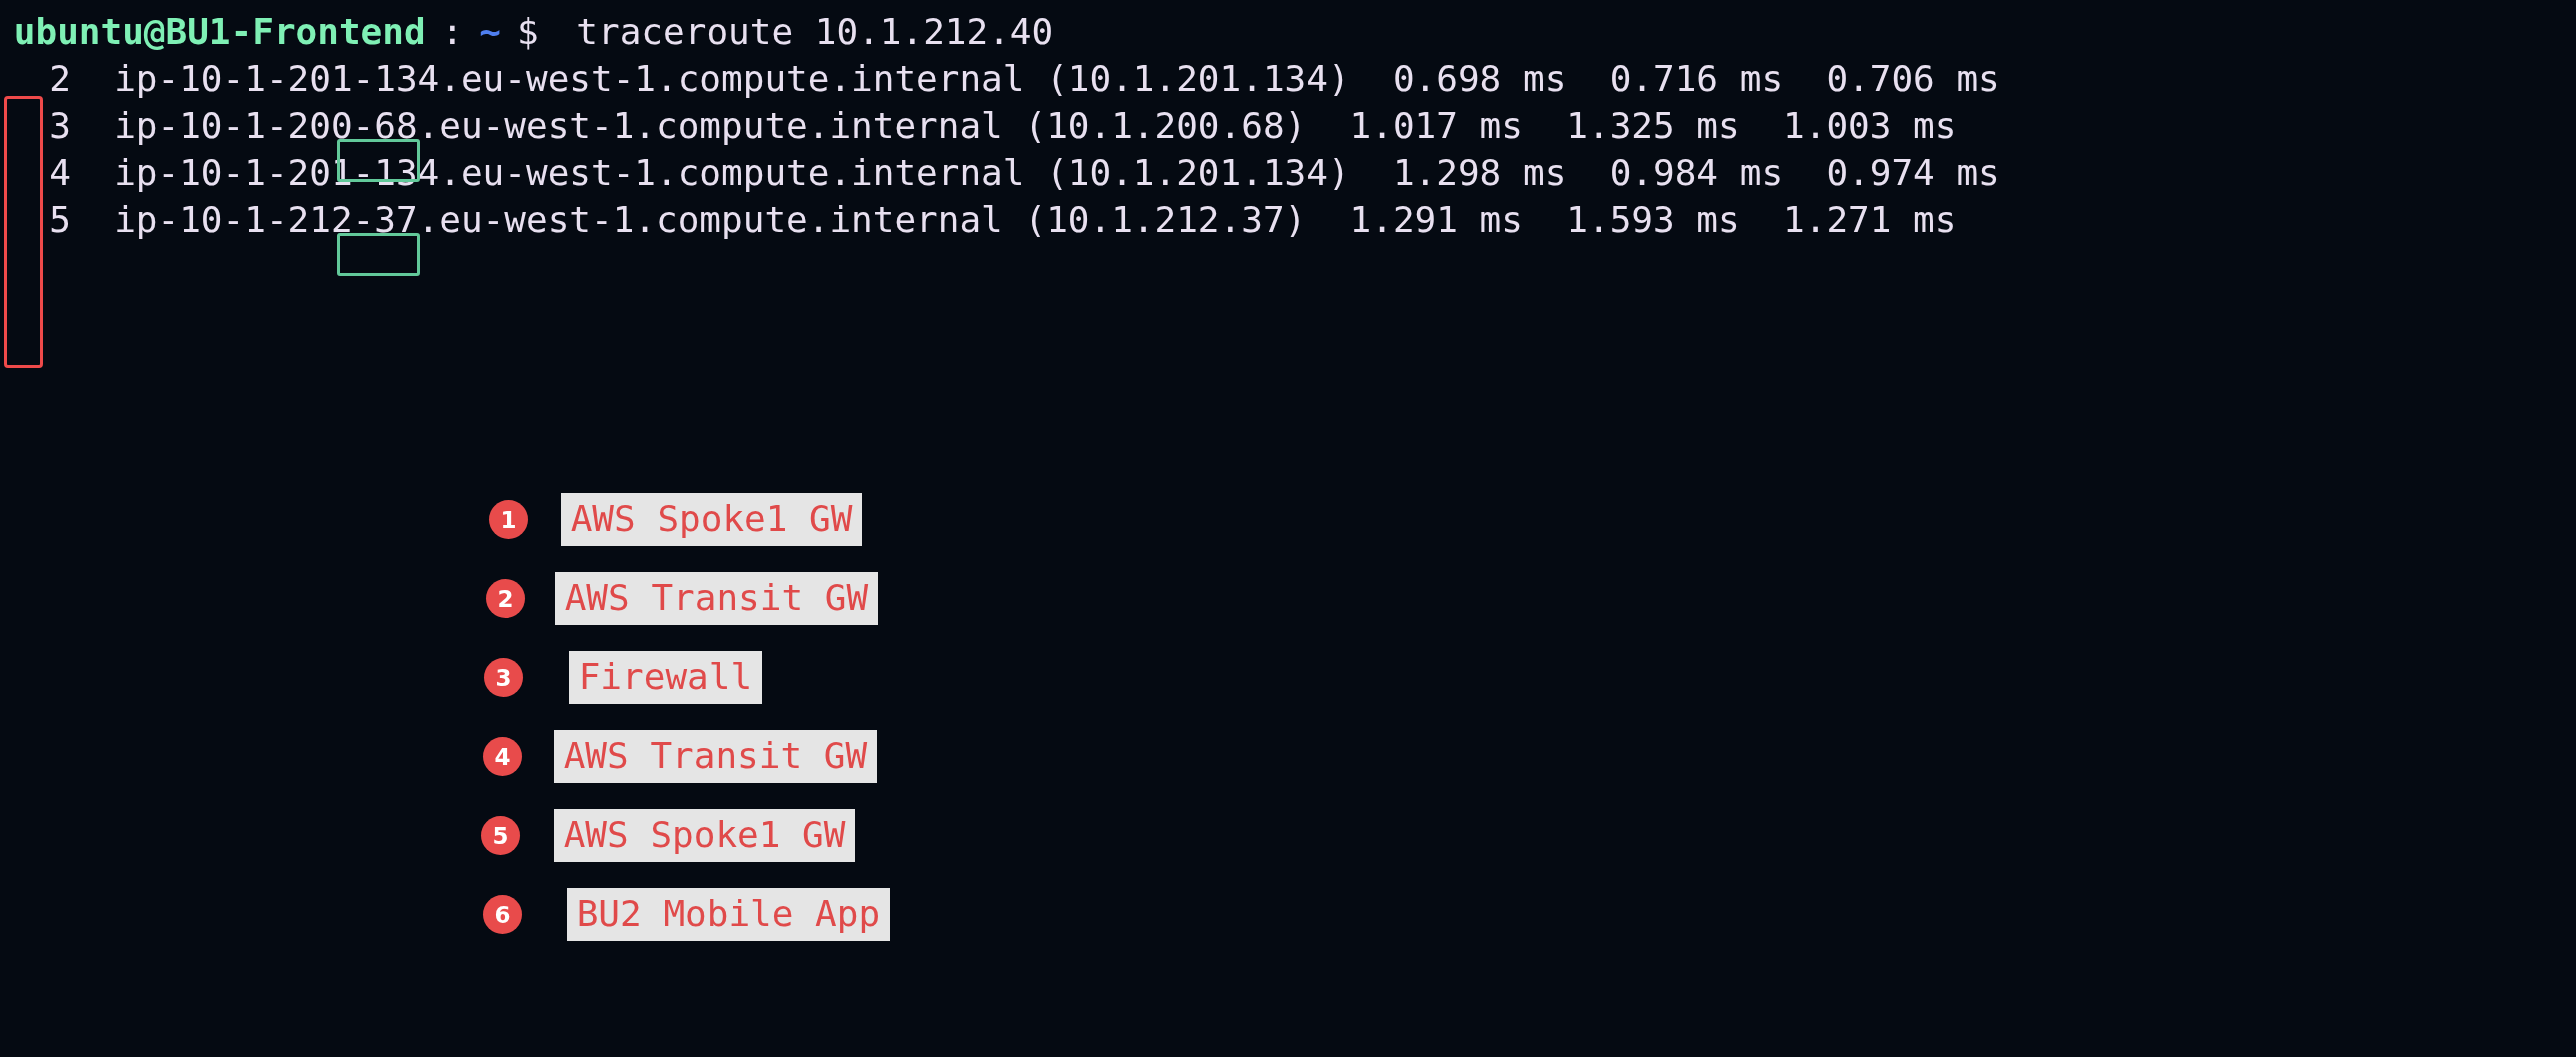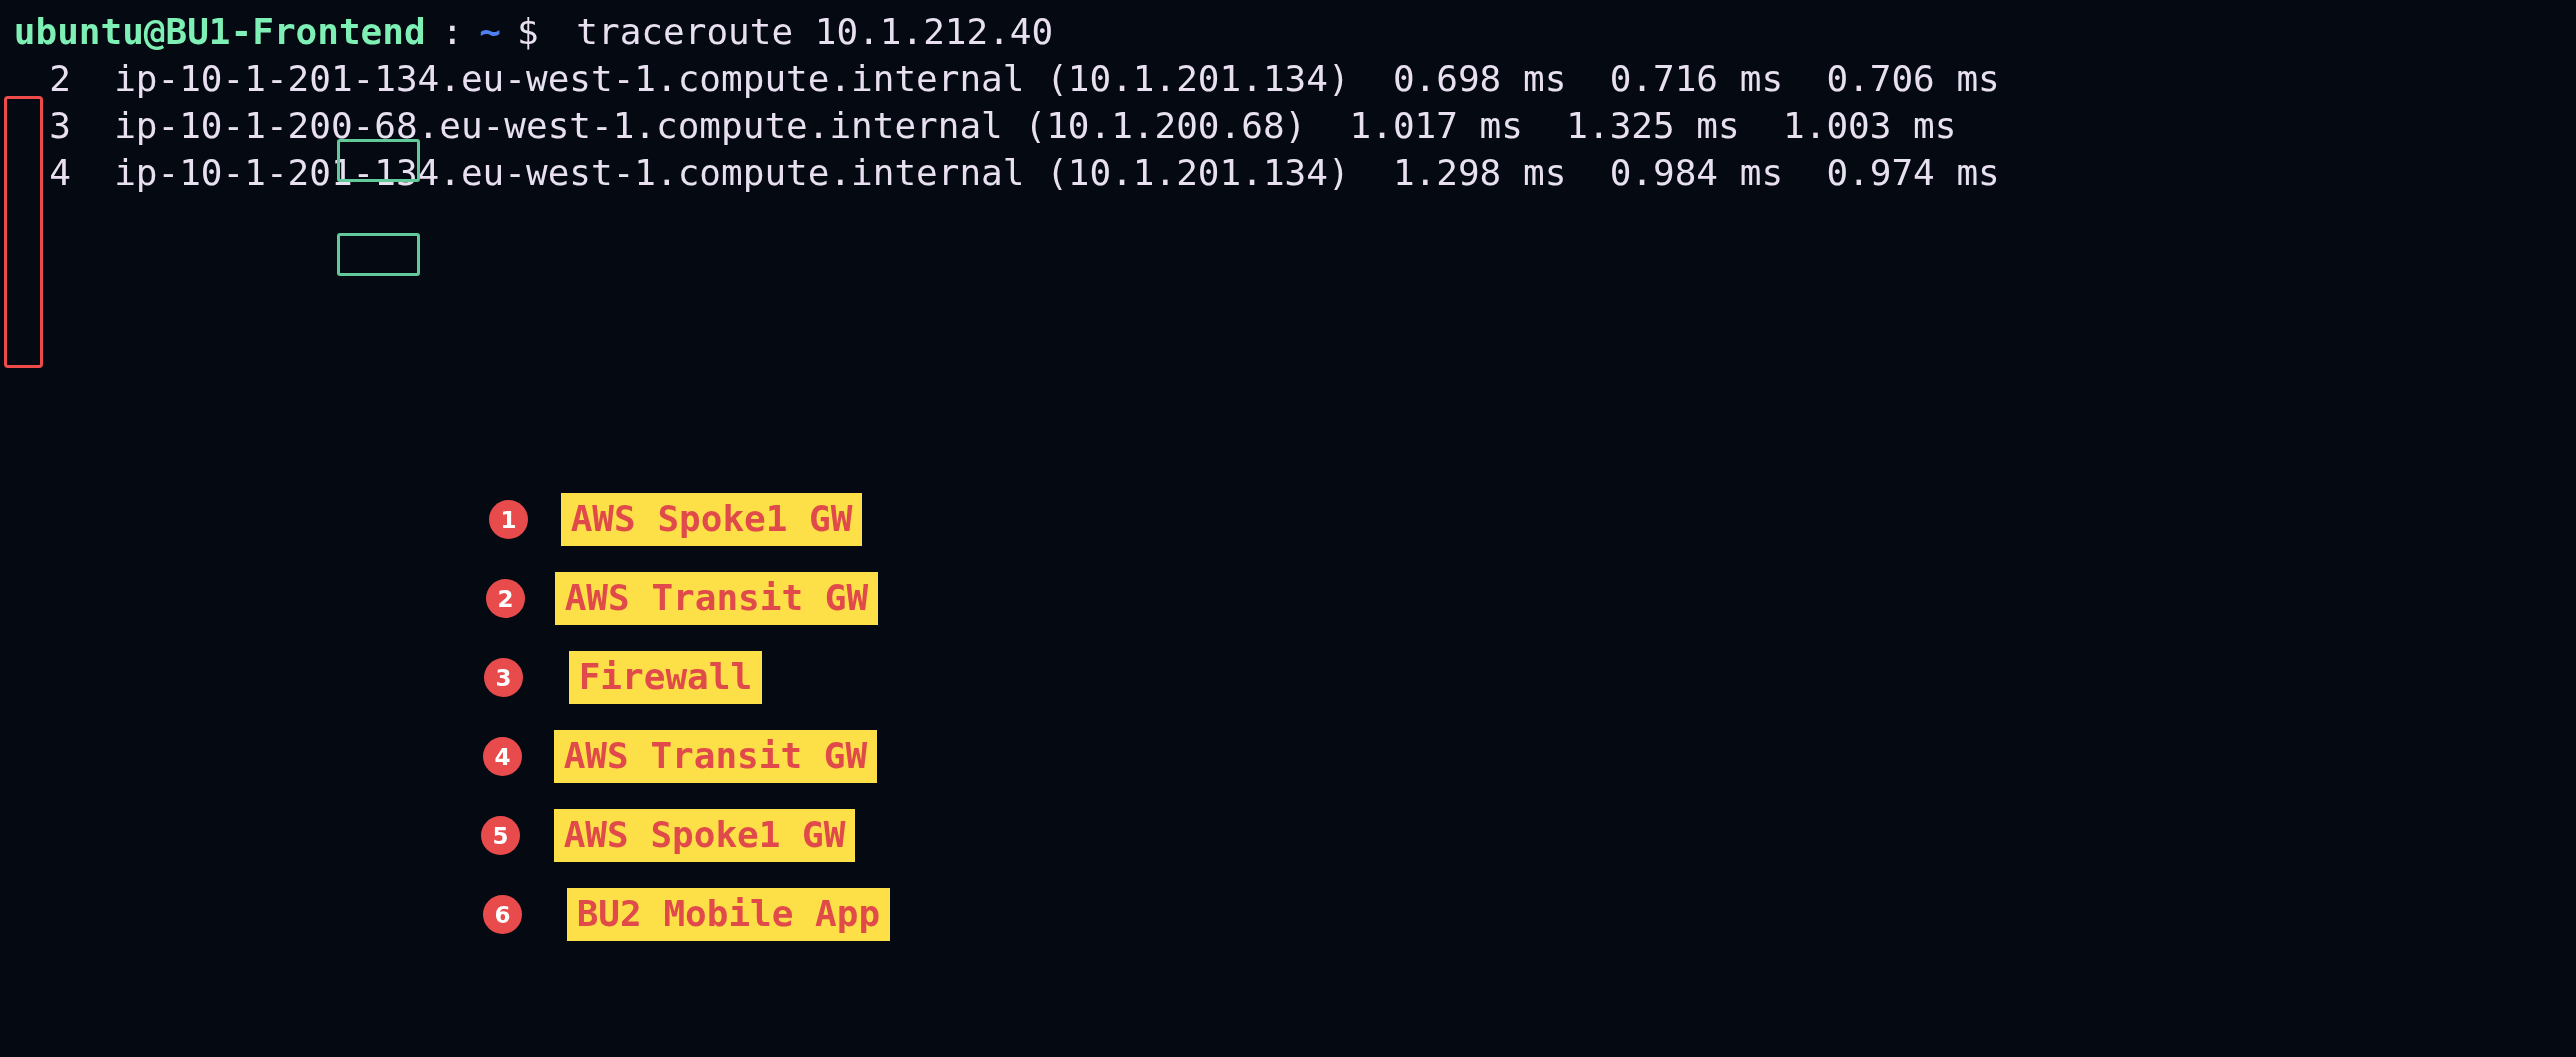--- a/index.html
+++ b/index.html
@@ -91,42 +91,43 @@
     color: #ffffff;
     font-family: "DejaVu Sans", "Liberation Sans", sans-serif;
     font-size: 23px;
     font-weight: bold;
     display: flex;
     align-items: center;
     justify-content: center;
     flex: 0 0 auto;
   }
   .legend-label {
-    background: #fde047;
+    background: #e5e5e5;
     color: #e04a4a;
     font-family: "DejaVu Sans Mono", "Liberation Mono", monospace;
-    font-weight: bold;
+    font-weight: normal;
     font-size: 36px;
     line-height: 50px;
     padding: 1px 9.7px 1.9px 9.7px;
     white-space: pre;
     letter-spacing: 0px;
   }
 </style>
 </head>
 <body>
 
 <div id="terminal">
 
   <div class="term-line"><span class="prompt-user">ubuntu@BU1-Frontend</span><span class="prompt-colon">:</span><span class="prompt-tilde">~</span><span class="prompt-dollar">$</span><span class="cmd"> traceroute 10.1.212.40</span></div>
 
 
   <div class="term-line">  2  ip-10-1-201-134.eu-west-1.compute.internal (10.1.201.134)  0.698 ms  0.716 ms  0.706 ms</div>
   <div class="term-line">  3  ip-10-1-200-68.eu-west-1.compute.internal (10.1.200.68)  1.017 ms  1.325 ms  1.003 ms</div>
   <div class="term-line">  4  ip-10-1-201-134.eu-west-1.compute.internal (10.1.201.134)  1.298 ms  0.984 ms  0.974 ms</div>
+  <div class="term-line">  5  ip-10-1-212-37.eu-west-1.compute.internal (10.1.212.37)  1.291 ms  1.593 ms  1.271 ms</div>
 
 
   <div id="hop-marker"></div>
   <div class="octet-marker" id="octet-marker-hop2"></div>
   <div class="octet-marker" id="octet-marker-hop4"></div>
 </div>
 
 <div id="legend">
 
   <div class="legend-row">

